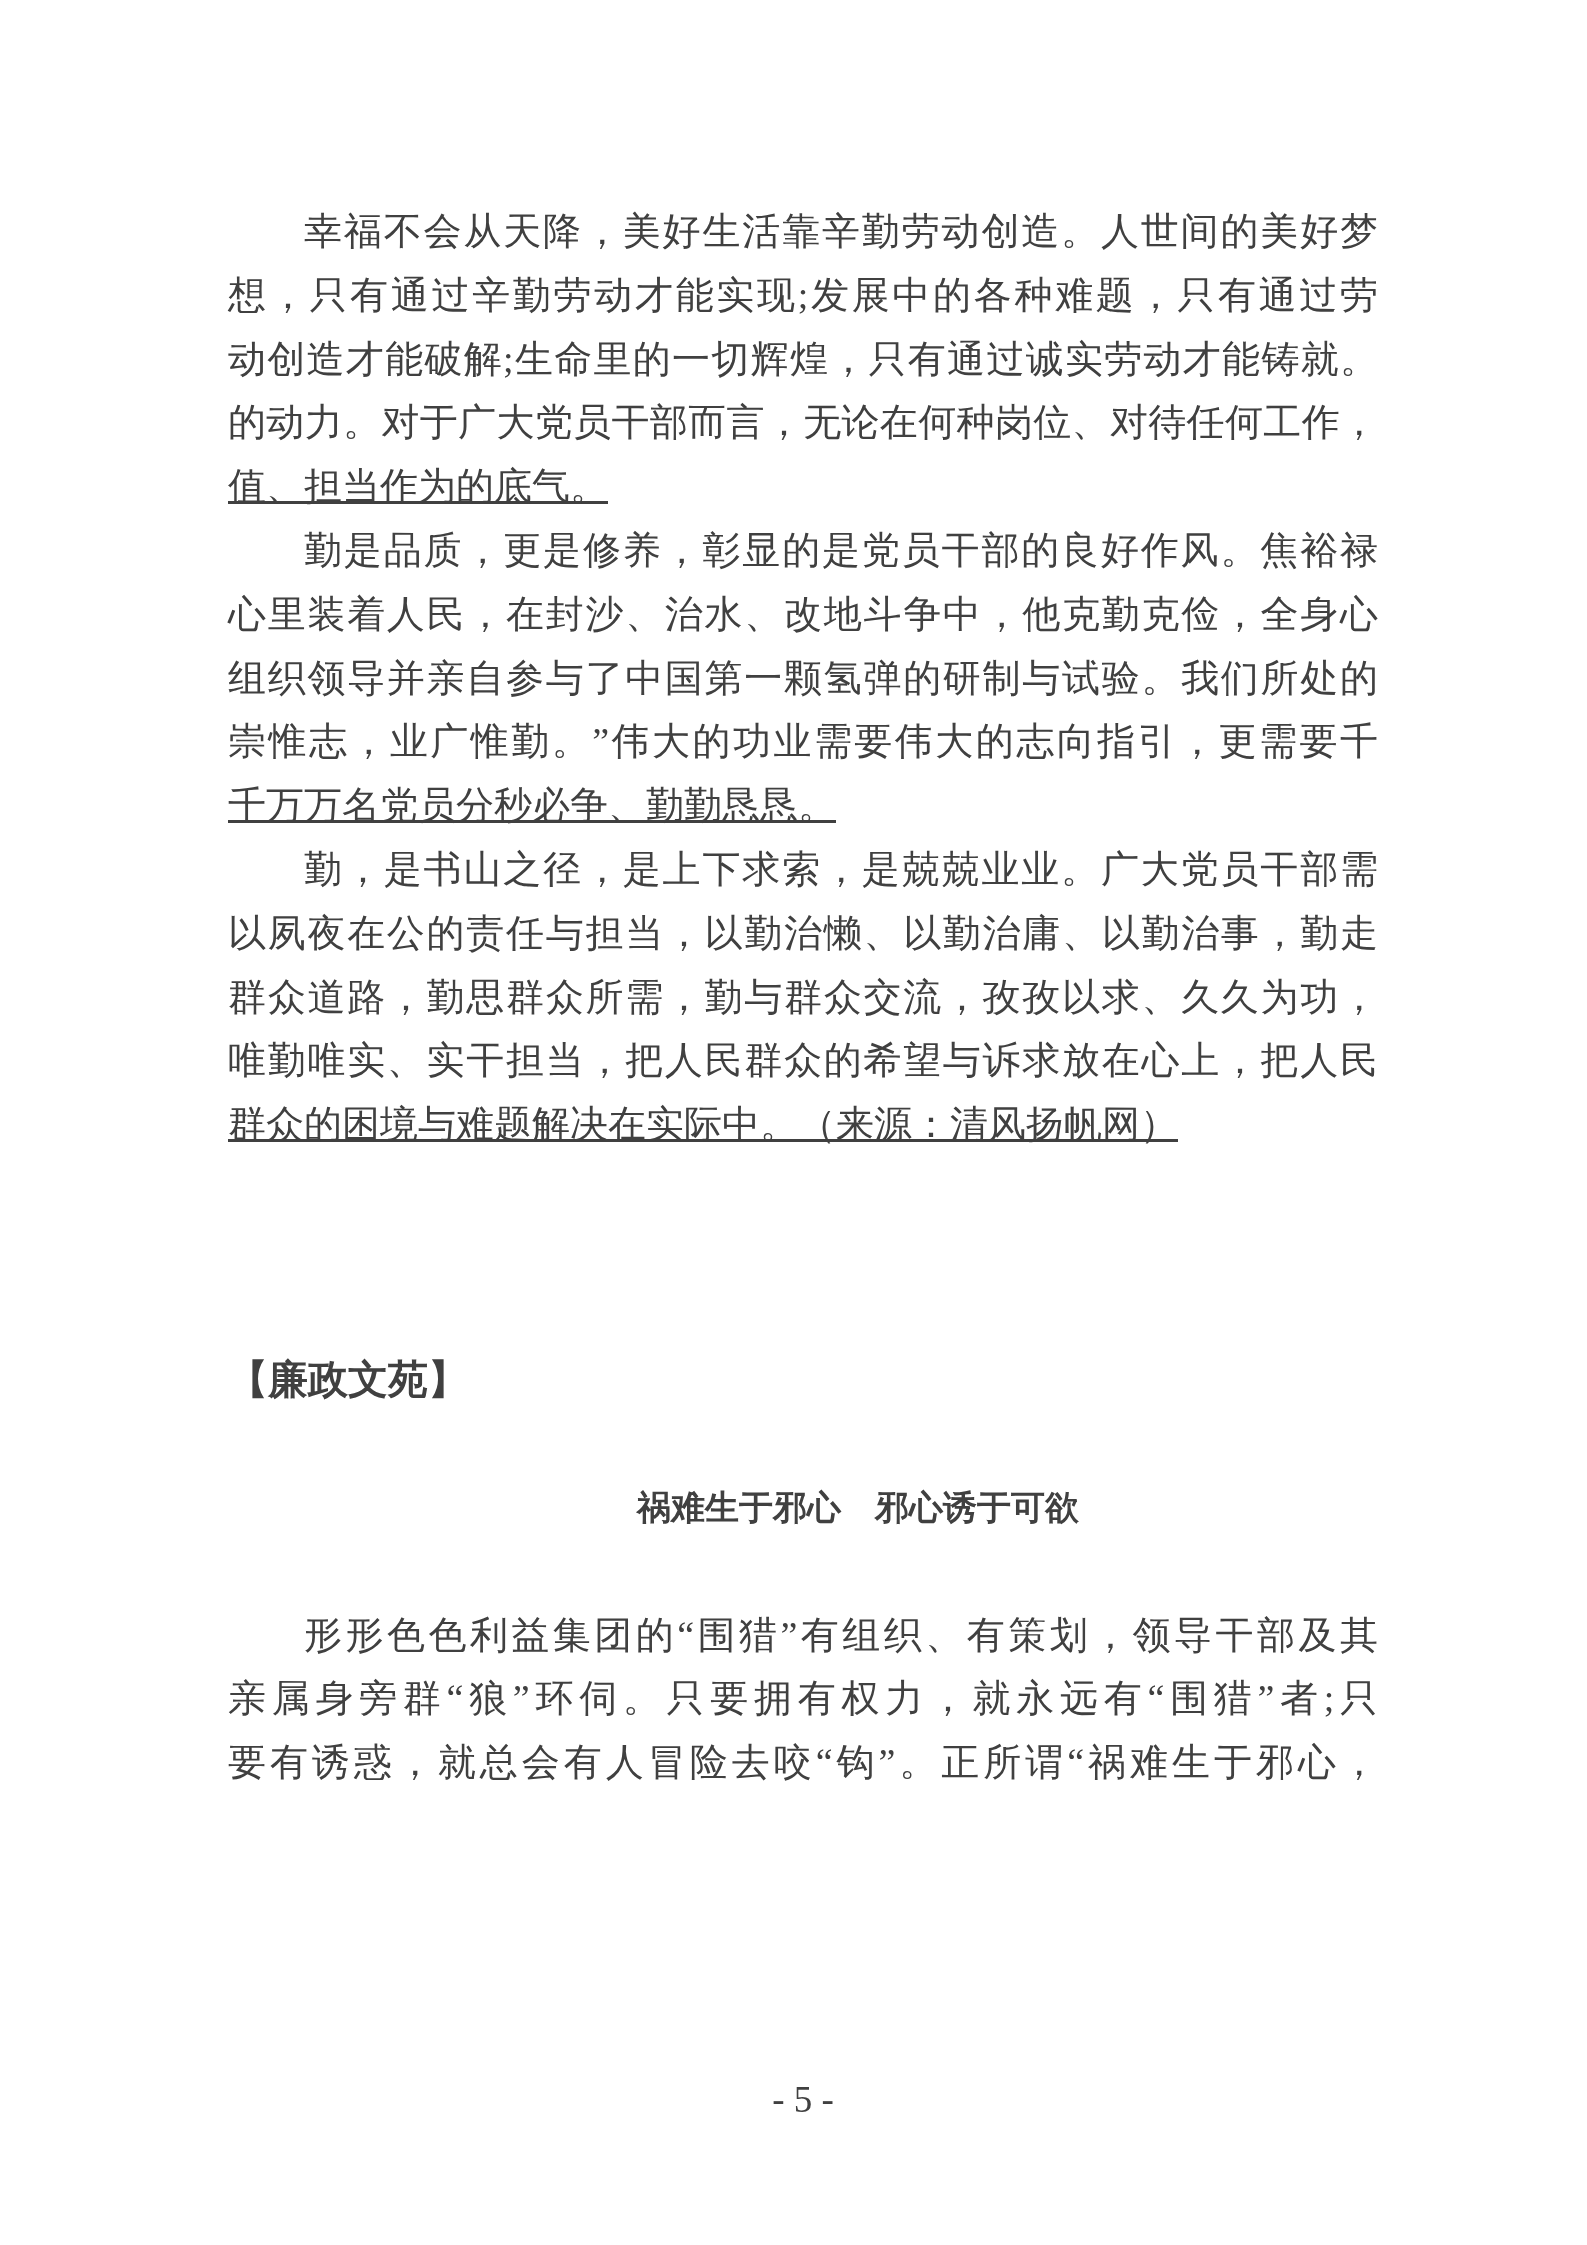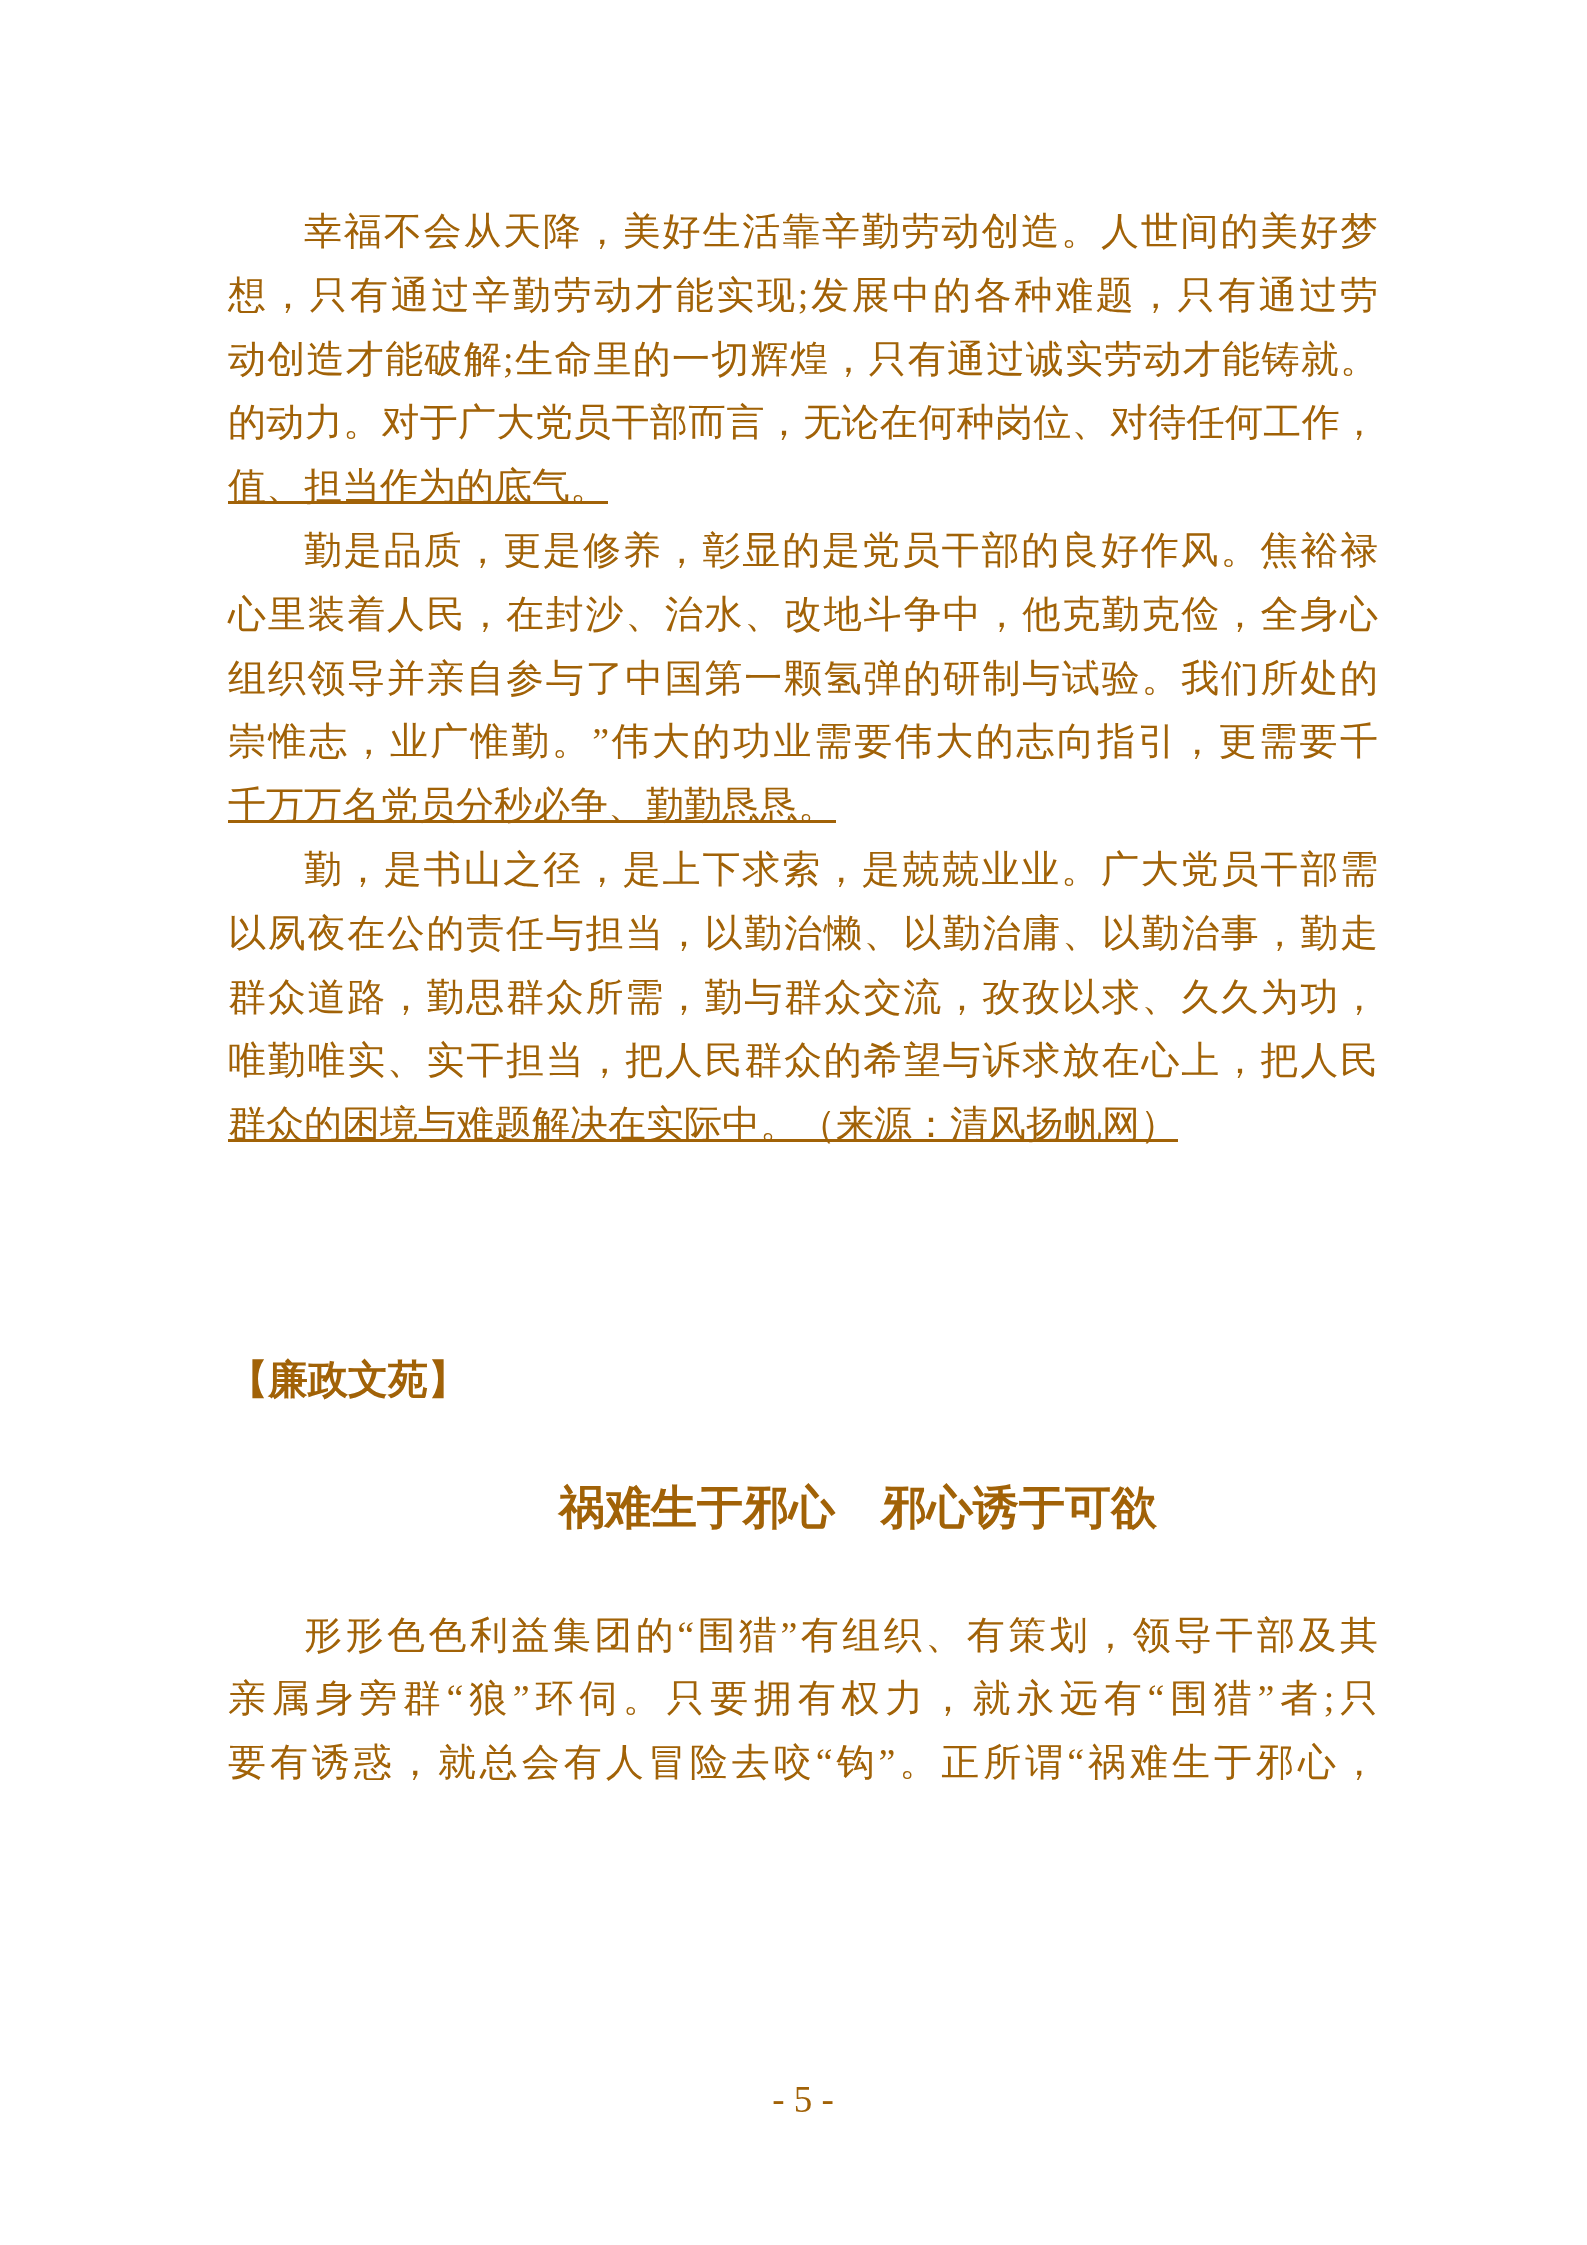--- a/index.html
+++ b/index.html
@@ -5,21 +5,21 @@
   html, body {
     margin: 0;
     padding: 0;
     background: #ffffff;
   }
   .page {
     position: relative;
     width: 1587px;
     height: 2245px;
     background: #ffffff;
-    color: #a16207;
+    color: #404040;
     font-family: "Liberation Serif", "DejaVu Serif", serif;
     overflow: hidden;
   }
   .textblock {
     position: absolute;
     left: 228px;
     top: 200px;
     width: 1150px;
   }
   .ln {
@@ -41,21 +41,21 @@
   .sp1 { height: 63.8px; }
   .sp3 { height: 191.4px; }
   .sec-header {
     font-size: 40px;
     line-height: 63.8px;
     height: 63.8px;
     font-weight: bold;
     text-align: left;
   }
   .article-title {
-    font-size: 46px;
+    font-size: 34px;
     line-height: 63.8px;
     height: 63.8px;
     font-weight: bold;
     text-align: center;
     transform: translateX(55px);
     white-space: nowrap;
   }
   .footer {
     position: absolute;
     top: 2068px;

